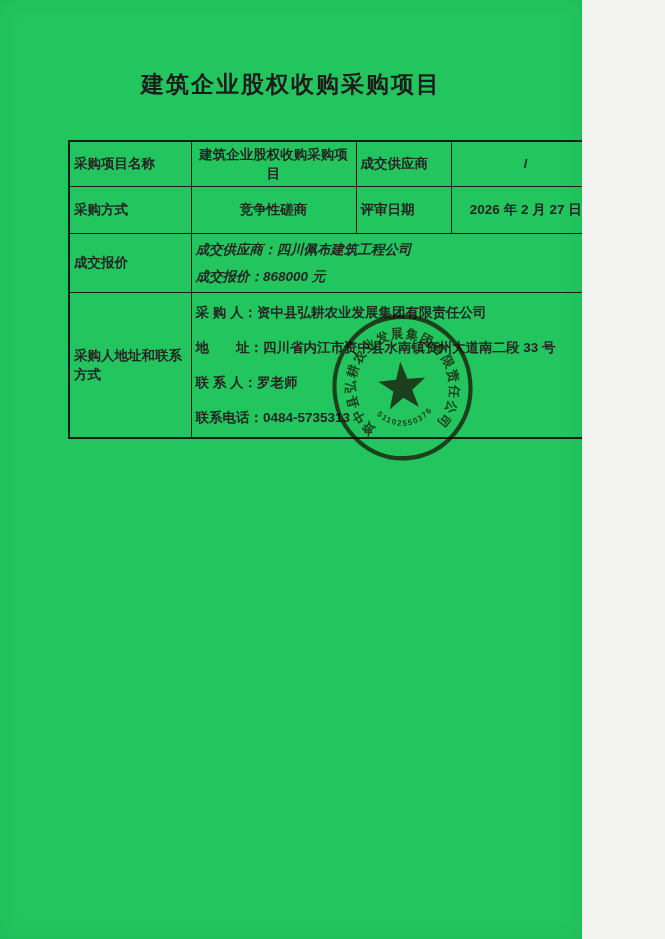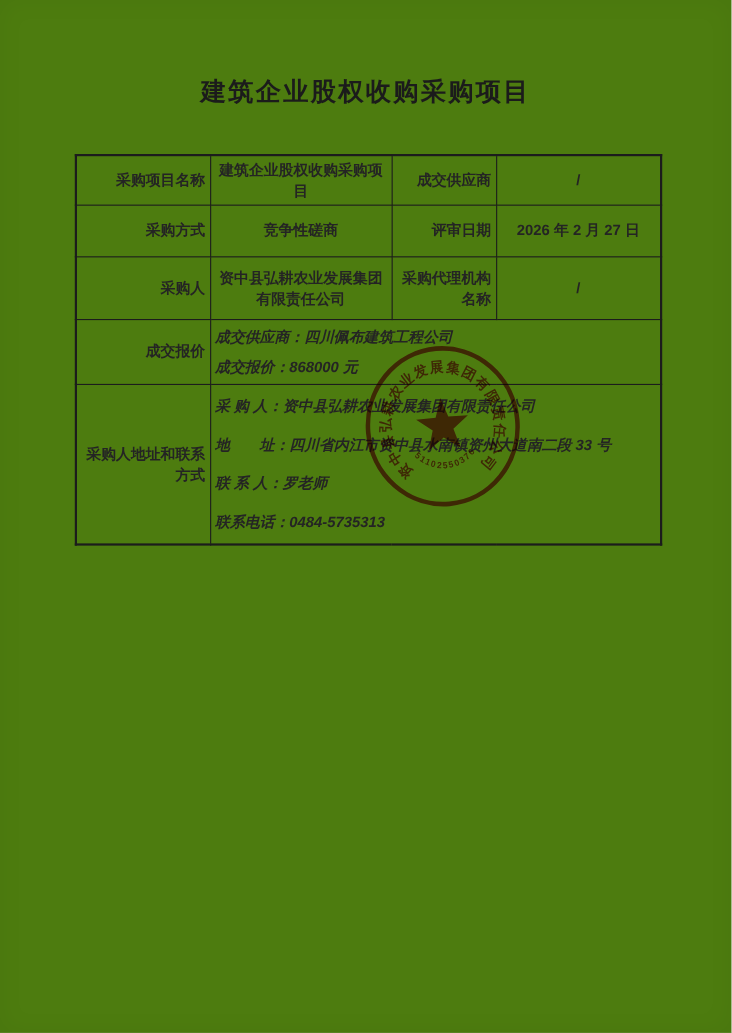--- a/index.html
+++ b/index.html
@@ -4,22 +4,22 @@
 <style>
   html, body { margin: 0; padding: 0; }
   body {
     width: 665px; height: 939px;
     background: #f4f4f2;
     font-family: "Liberation Sans", sans-serif;
     -webkit-font-smoothing: antialiased;
   }
   .page {
     position: relative;
-    width: 665px; height: 939px;
-    background: #4d7c0f;
+    width: 582px; height: 939px;
+    background: #22c55e;
     overflow: hidden;
     box-shadow: inset 0 0 24px rgba(0,0,0,0.05);
   }
   .title-block {
     position: absolute;
     top: 68px; left: 0; right: 0;
     text-align: center;
     color: #1b1b1b;
     font-family: "DejaVu Serif", "Liberation Serif", serif;
     font-weight: bold;
@@ -39,28 +39,28 @@
   table.doc-table td, table.doc-table th {
     border: 1.6px solid #1c1c1c;
     font-weight: bold;
     font-size: 13.5px;
     vertical-align: middle;
     padding: 2px 4px;
     line-height: 19px;
   }
   th.lbl {
     font-size: 13px;
-    text-align: right;
+    text-align: left;
     font-weight: bold;
   }
   td.val-center { text-align: center; }
   td.val-lines { padding: 8px 6px 4px 10px; font-style: italic; }
   td.val-lines .line { line-height: 27px; white-space: pre-wrap; }
   td.val-lines-wide { padding: 4px 6px 4px 10px; }
-  td.val-lines-wide .line { line-height: 35px; white-space: pre-wrap; font-style: italic; }
+  td.val-lines-wide .line { line-height: 35px; white-space: pre-wrap; }
   .seal {
     position: absolute;
     left: 329px; top: 311px;
     width: 147px; height: 153px;
     opacity: 0.86;
     mix-blend-mode: multiply;
     transform: rotate(-5deg);
   }
 </style>
 </head>
@@ -85,26 +85,20 @@
       <td class="val-center">建筑企业股权收购采购项目</td>
       <th class="lbl">成交供应商</th>
       <td class="val-center">/</td>
     </tr>
     <tr style="height:47px">
       <th class="lbl">采购方式</th>
       <td class="val-center">竞争性磋商</td>
       <th class="lbl">评审日期</th>
       <td class="val-center">2026 年 2 月 27 日</td>
     </tr>
-    <tr style="height:57px">
-      <th class="lbl">采购人</th>
-      <td class="val-center">资中县弘耕农业发展集团有限责任公司</td>
-      <th class="lbl">采购代理机构名称</th>
-      <td class="val-center">/</td>
-    </tr>
     <tr style="height:59px">
       <th class="lbl">成交报价</th>
       <td class="val-lines" colspan="3">
         <div class="line">成交供应商：四川佩布建筑工程公司</div>
         <div class="line">成交报价：868000 元</div>
       </td>
     </tr>
     <tr style="height:145px">
       <th class="lbl">采购人地址和联系方式</th>
       <td class="val-lines-wide" colspan="3">

